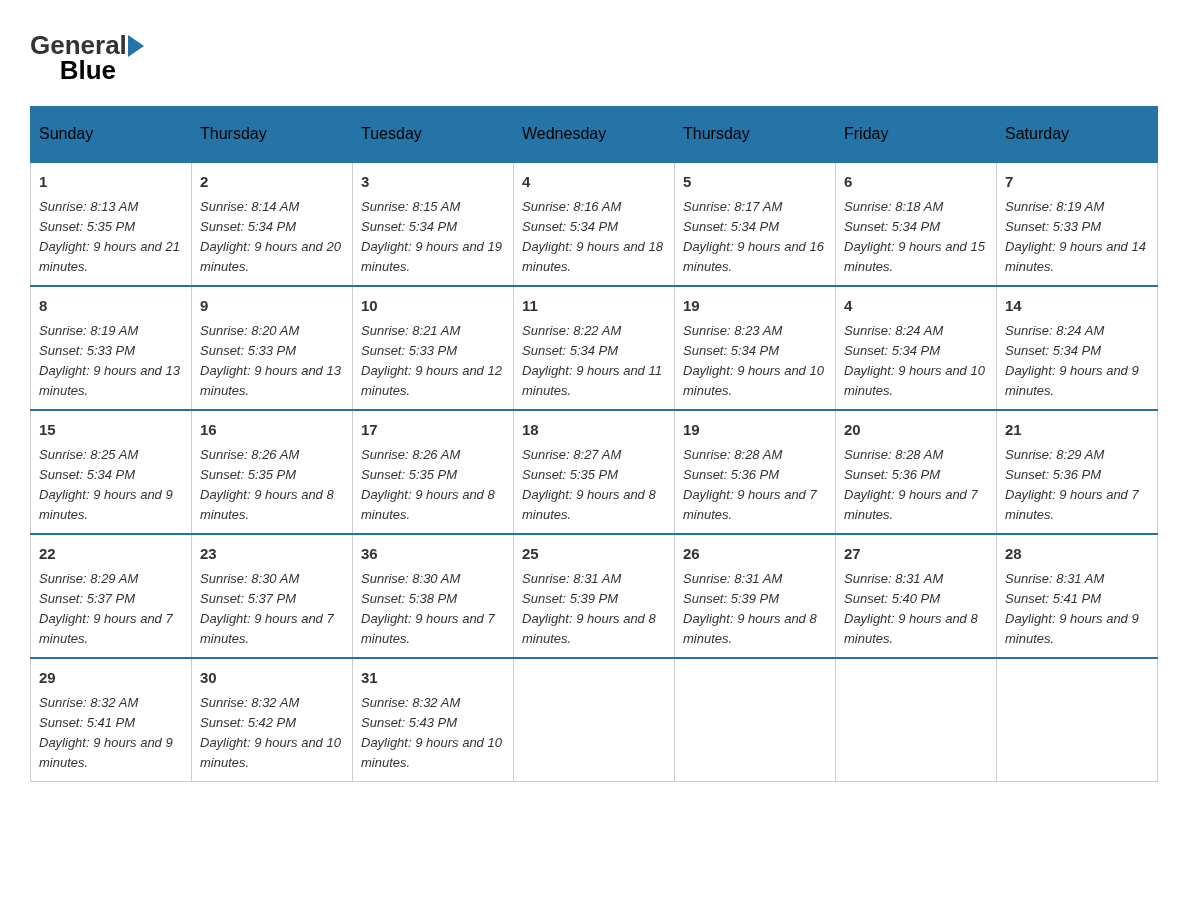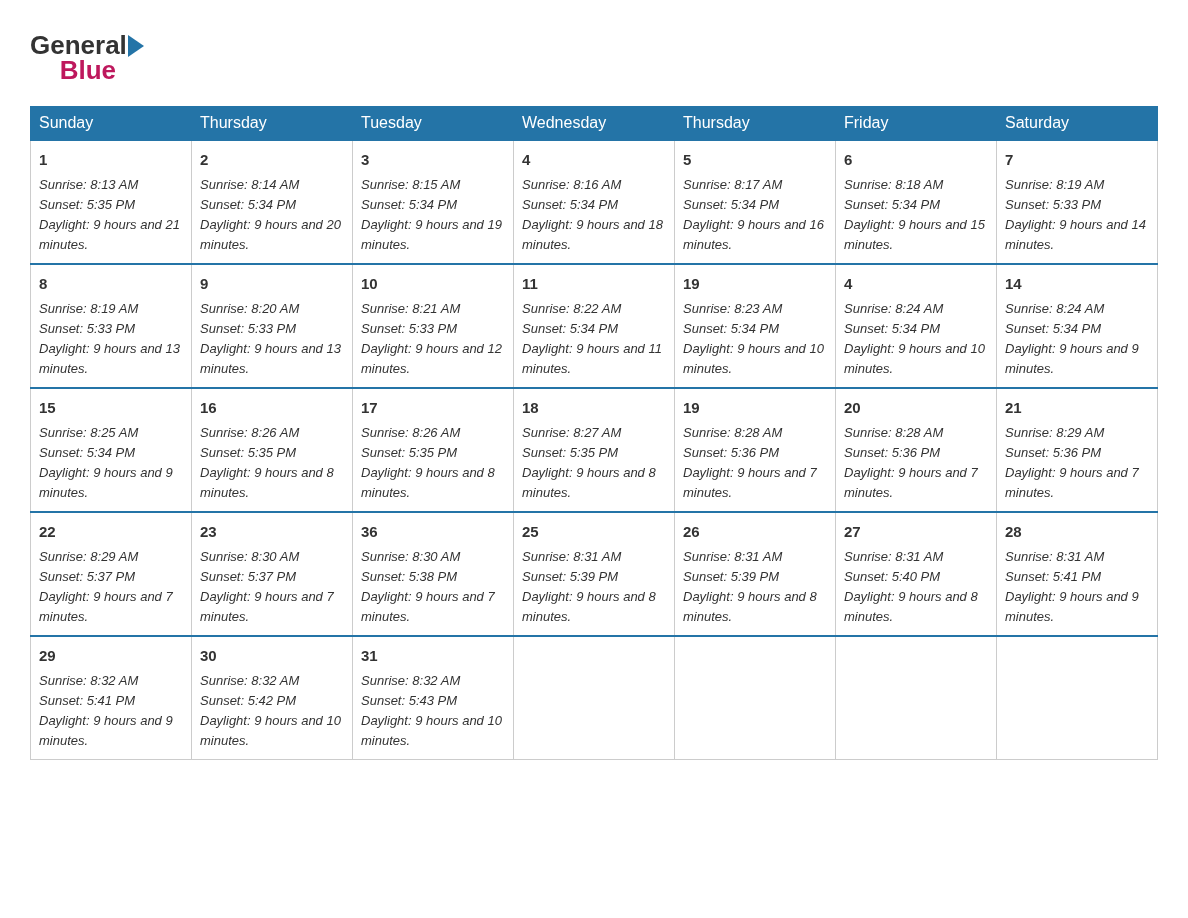--- a/index.html
+++ b/index.html
@@ -30,22 +30,22 @@
       color: #555;
       margin-top: 4px;
     }
     .calendar-table {
       width: 100%;
       border-collapse: collapse;
       table-layout: fixed;
     }
     .calendar-table th {
       background-color: #2474a7;
-      color: #ffffff;
-      padding: 7px 8px;
+      color: #000000;
+      padding: 18px 8px;
       font-size: 16px;
       font-weight: normal;
       text-align: left;
       border: 1px solid #2474a7;
     }
     .calendar-table td {
       vertical-align: top;
       padding: 8px;
       border: 1px solid #ccc;
       border-top: 2px solid #2474a7;
@@ -92,21 +92,21 @@
       height: 0;
       border-left: 16px solid #2474a7;
       border-top: 11px solid transparent;
       border-bottom: 11px solid transparent;
       margin-left: 1px;
       vertical-align: middle;
     }
     .logo-line2 {
       font-size: 26px;
       font-weight: bold;
-      color: #be185d;
+      color: #000000;
       margin-left: 2px;
       margin-top: -6px;
     }
   </style>
 </head>
 <body>
 
 <div class="header-area">
   <div class="logo-wrapper">
     <div class="logo-line1">

